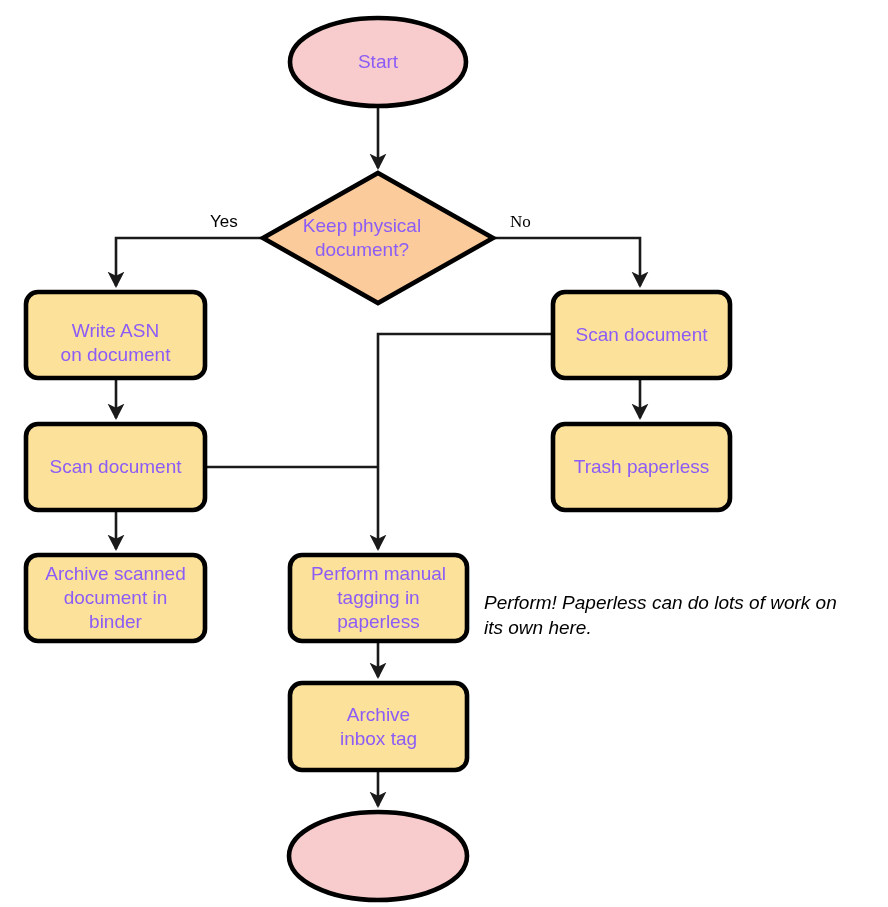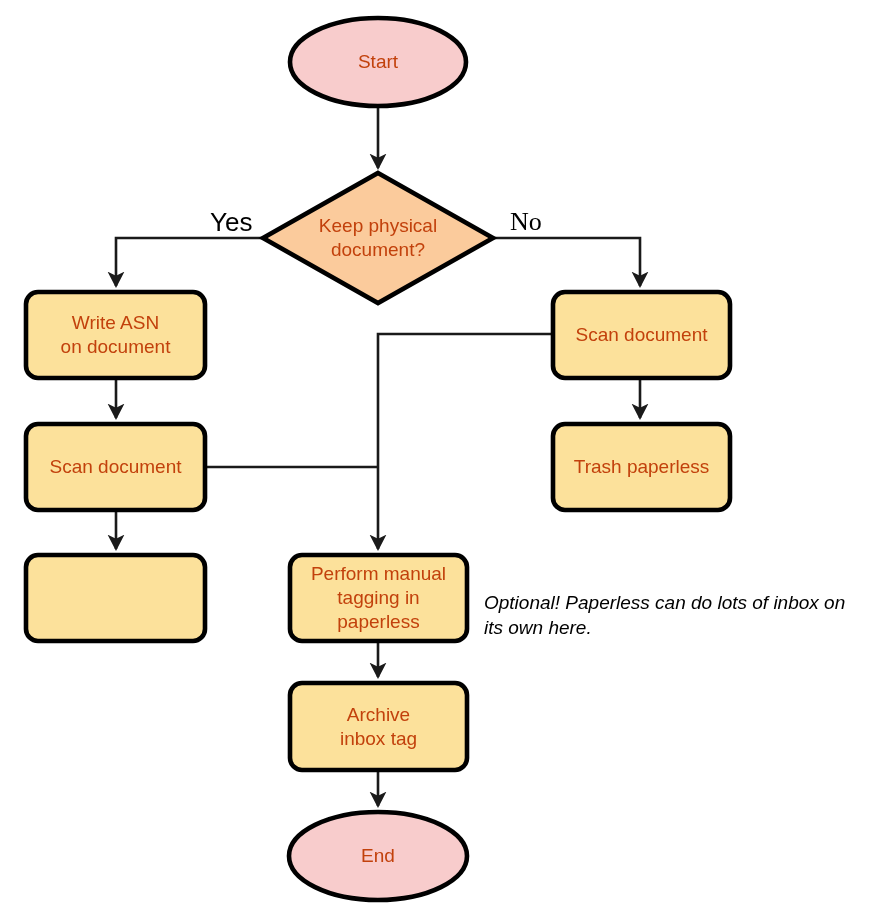--- a/index.html
+++ b/index.html
@@ -27,28 +27,28 @@
   }
   .node-label {
     position: absolute;
     display: flex;
     align-items: center;
     justify-content: center;
     text-align: center;
     font-family: "Liberation Sans", sans-serif;
     font-size: 19px;
     line-height: 24px;
-    color: #c2410c;
+    color: #8b5cf6;
     white-space: pre-line;
     pointer-events: none;
   }
   .edge-label {
     position: absolute;
     font-family: "Liberation Sans", sans-serif;
-    font-size: 26px;
+    font-size: 17px;
     line-height: 22px;
     color: #000000;
     white-space: nowrap;
   }
   .annotation {
     position: absolute;
     font-family: "Liberation Sans", sans-serif;
     font-style: italic;
     font-size: 19px;
     line-height: 25px;
@@ -111,47 +111,49 @@
 
     <rect x="290" y="555" width="177" height="86" rx="12" ry="12" fill="#fce19b" stroke="#000000" stroke-width="4.6"></rect>
 
     <rect x="290" y="683" width="177" height="87" rx="12" ry="12" fill="#fce19b" stroke="#000000" stroke-width="4.6"></rect>
 
     <ellipse cx="378" cy="856" rx="89" ry="44" fill="#f8cccc" stroke="#000000" stroke-width="4.6"></ellipse>
   </svg>
 
   <div class="node-label" style="left:290px; top:18px; width:176px; height:88px;">Start</div>
 
-  <div class="node-label" style="left:278px; top:206px; width:200px; height:64px;">Keep physical
+  <div class="node-label" style="left:262px; top:206px; width:200px; height:64px;">Keep physical
 document?</div>
 
-  <div class="node-label" style="left:26px; top:292px; width:179px; height:86px;">Write ASN
+  <div class="node-label" style="left:26px; top:300px; width:179px; height:86px;">Write ASN
 on document</div>
 
   <div class="node-label" style="left:26px; top:424px; width:179px; height:86px;">Scan document</div>
 
+  <div class="node-label" style="left:26px; top:555px; width:179px; height:86px;">Archive scanned
+document in
+binder</div>
 
   <div class="node-label" style="left:553px; top:292px; width:177px; height:86px;">Scan document</div>
 
   <div class="node-label" style="left:553px; top:424px; width:177px; height:86px;">Trash paperless</div>
 
   <div class="node-label" style="left:290px; top:555px; width:177px; height:86px;">Perform manual
 tagging in
 paperless</div>
 
   <div class="node-label" style="left:290px; top:683px; width:177px; height:87px;">Archive
 inbox tag</div>
 
-  <div class="node-label" style="left:289px; top:812px; width:178px; height:88px;">End</div>
 
   <div class="edge-label" style="left:210px; top:211px;">Yes</div>
 
   <div class="edge-label" style="left:510px; top:211px;font-family:Liberation Serif, serif;">No</div>
 
-  <div class="annotation" style="left:484px; top:590px; width:404px;">Optional! Paperless can do lots of inbox on
+  <div class="annotation" style="left:484px; top:590px; width:404px;">Perform! Paperless can do lots of work on
 its own here.</div>
 
   <div class="hit" style="left:290px; top:18px; width:176px; height:88px; border-radius:50%;"></div>
   <div class="hit" style="left:263px; top:173px; width:230px; height:130px;"></div>
   <div class="hit" style="left:26px; top:292px; width:179px; height:86px;"></div>
   <div class="hit" style="left:26px; top:424px; width:179px; height:86px;"></div>
   <div class="hit" style="left:26px; top:555px; width:179px; height:86px;"></div>
   <div class="hit" style="left:553px; top:292px; width:177px; height:86px;"></div>
   <div class="hit" style="left:553px; top:424px; width:177px; height:86px;"></div>
   <div class="hit" style="left:290px; top:555px; width:177px; height:86px;"></div>

